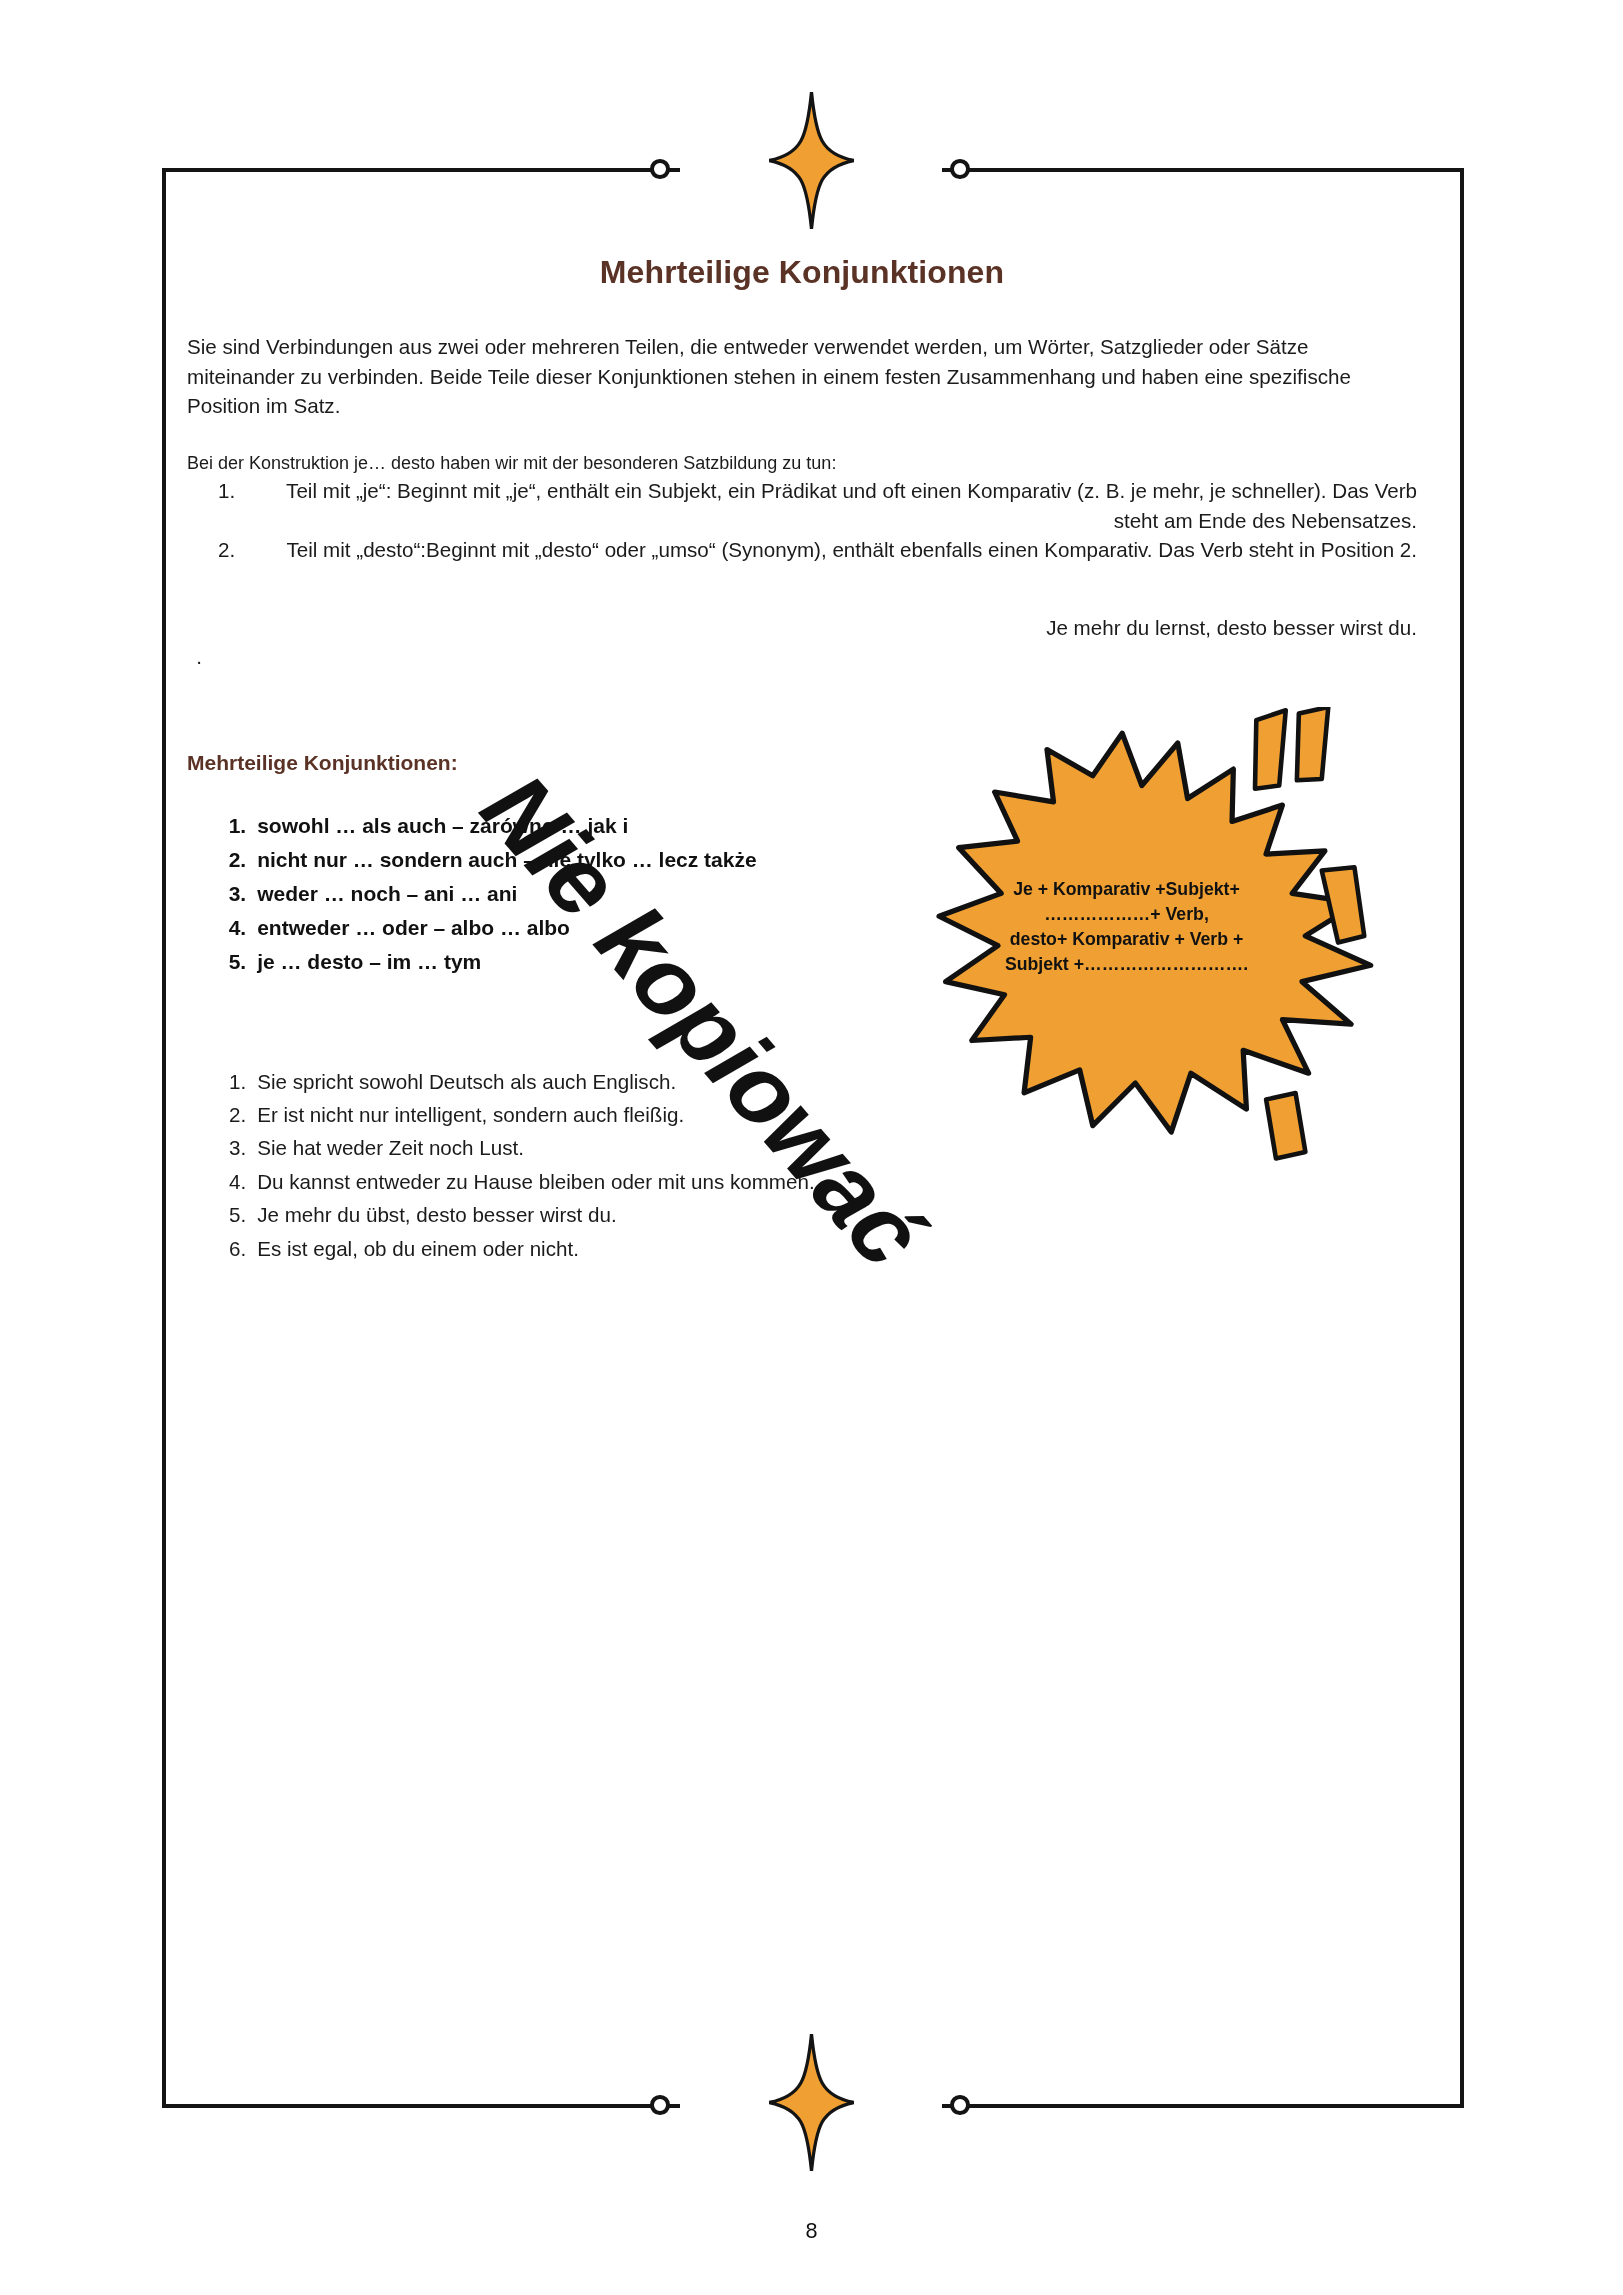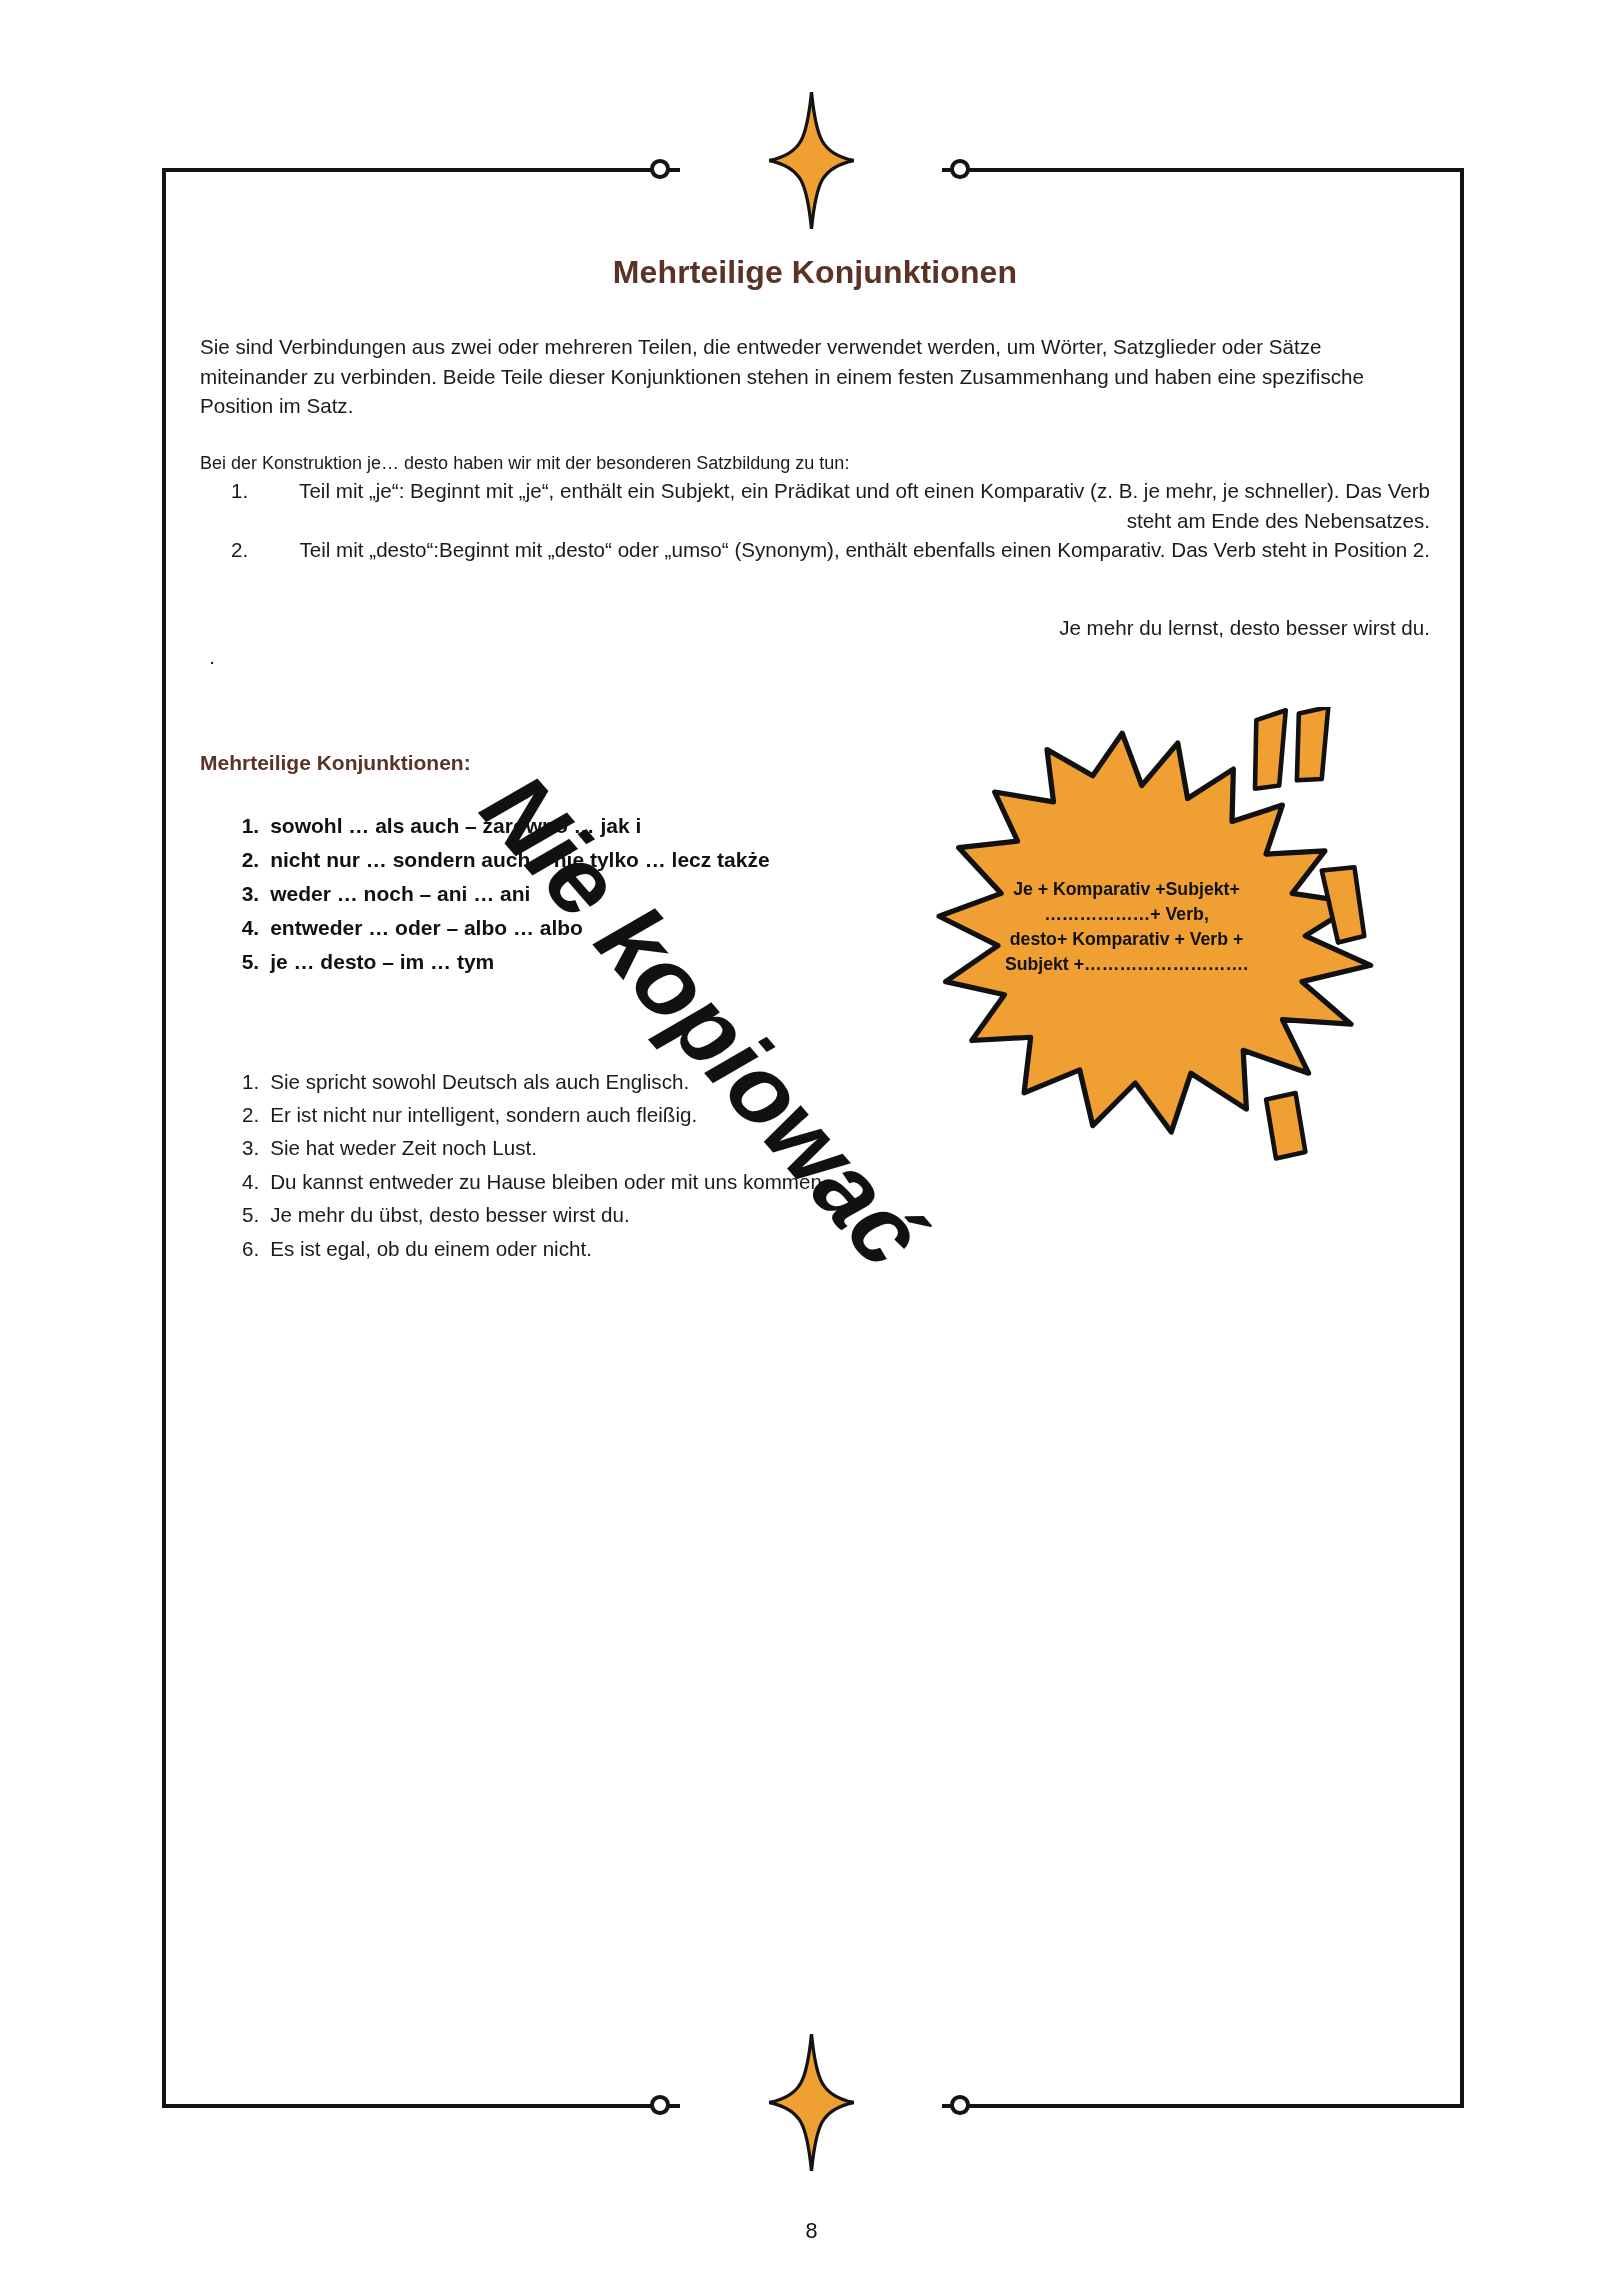--- a/index.html
+++ b/index.html
@@ -72,21 +72,21 @@
     width: 85px;
     height: 137px;
   }
   .star svg { display: block; width: 100%; height: 100%; }
   .star.top    { left: 769px; top: 92px; }
   .star.bottom { left: 769px; top: 2034px; }
 
   
   .content {
     position: absolute;
-    left: 200px;
+    left: 187px;
     top: 236px;
     width: 1230px;
   }
 
   h1.title {
     margin: 0;
     text-align: center;
     color: #5b3326;
     font-size: 32px;
     font-weight: bold;

